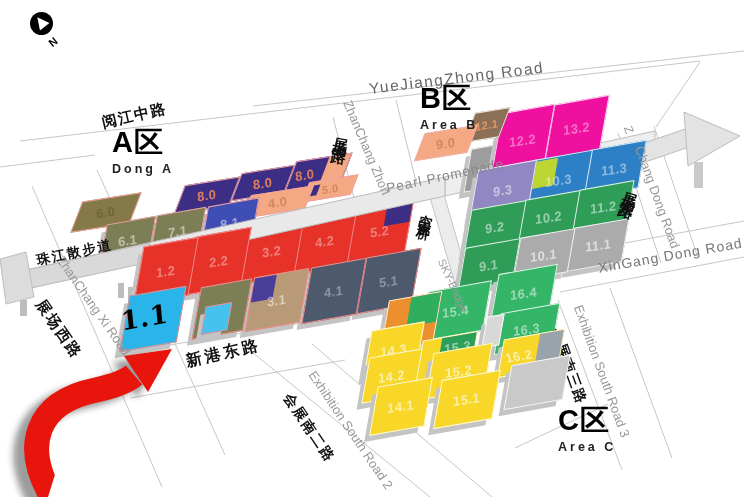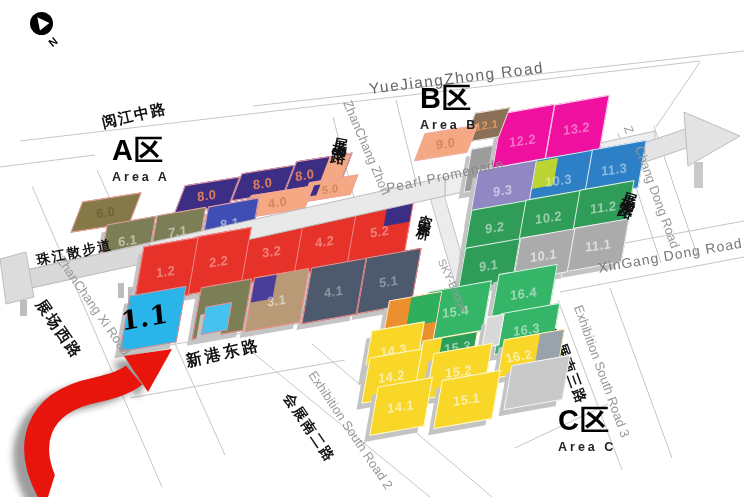--- a/index.html
+++ b/index.html
@@ -26,21 +26,21 @@
               transform:skewX(16deg);margin:-6px 10px 0 -8px;letter-spacing:1px;}
 
   .rlabel{position:absolute;white-space:nowrap;transform-origin:0 0;z-index:310;}
   .rlabel.en{color:#999;font-size:13px;}
   .rlabel.cn{color:#111;font-weight:bold;font-size:15px;}
   .rlabel.cnv{color:#111;font-weight:bold;font-size:15px;writing-mode:vertical-rl;letter-spacing:4px;}
 
   .area-label{position:absolute;z-index:300;}
   .area-label h2{margin:0;font-size:29px;font-weight:bold;color:#000;letter-spacing:1px;line-height:1;}
   .area-label .sub{font-size:12.5px;color:#222;letter-spacing:3px;margin-top:5px;font-weight:bold;}
-  #area-a{left:112px;top:136px;}
+  #area-a{left:112px;top:128px;}
   #area-b{left:420px;top:84px;}
   #area-c{left:558px;top:406px;}
 
   #compass{position:absolute;left:30px;top:12px;z-index:330;}
   #compass .disc{width:23px;height:23px;background:#000;border-radius:50%;position:relative;}
   #compass .needle{position:absolute;left:5px;top:4px;width:0;height:0;
       border-left:6px solid transparent;border-right:6px solid transparent;
       border-bottom:12px solid #fff;transform:rotate(-38deg);}
   #compass .n{position:absolute;left:19px;top:24px;font-size:11px;font-weight:bold;color:#000;
       transform:rotate(-40deg);}
@@ -115,21 +115,21 @@
 
   <div id="compass">
     <div class="disc">
       <div class="needle"></div>
     </div>
     <div class="n">N</div>
   </div>
 
   <div id="area-a" class="area-label">
     <h2>A区</h2>
-    <div class="sub">Area A</div>
+    <div class="sub">Dong A</div>
   </div>
   <div id="area-b" class="area-label">
     <h2>B区</h2>
     <div class="sub">Area B</div>
   </div>
   <div id="area-c" class="area-label">
     <h2>C区</h2>
     <div class="sub">Area C</div>
   </div>
 

